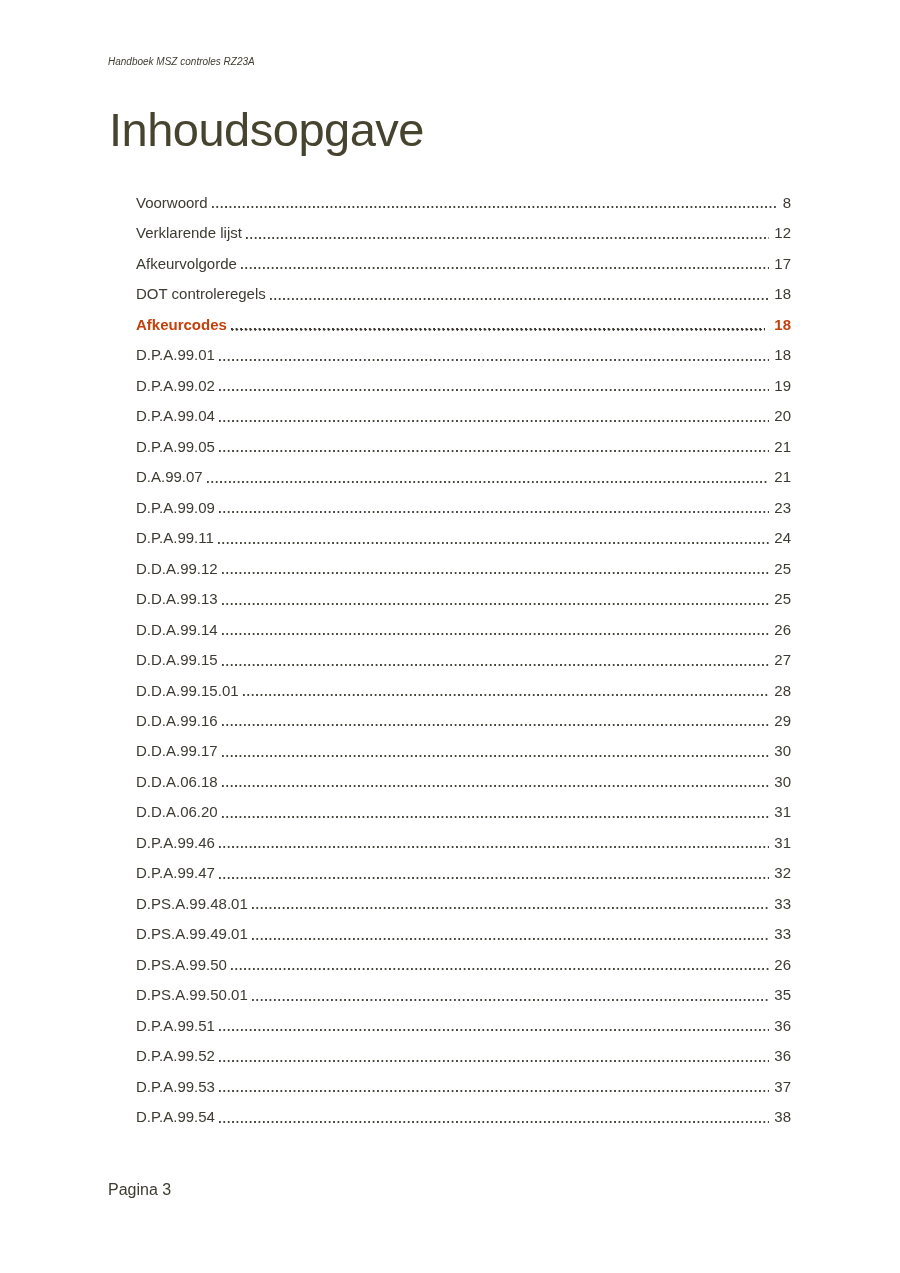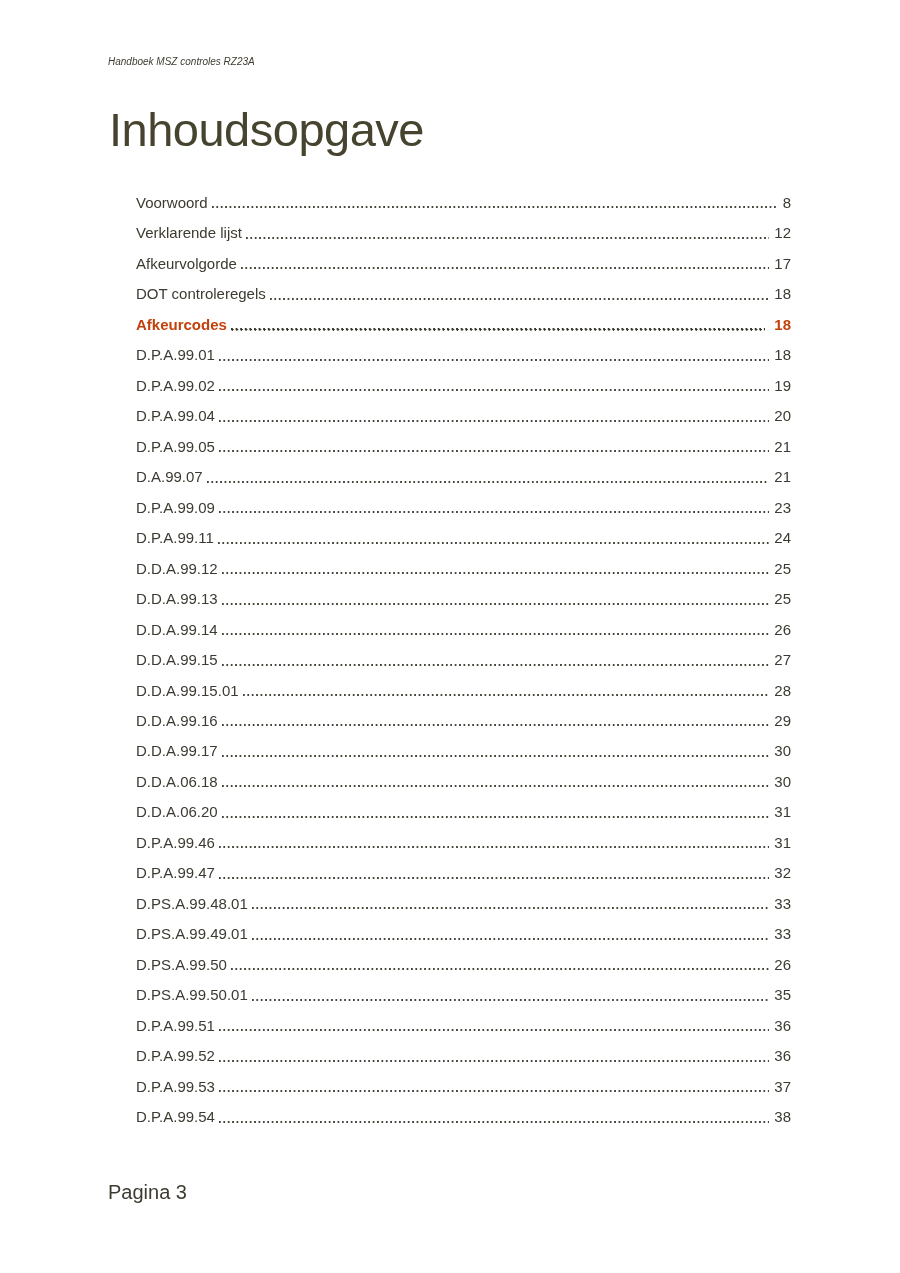--- a/index.html
+++ b/index.html
@@ -87,21 +87,21 @@
   .toc-row.bold .toc-leader::after {
     height: 2.6px;
     bottom: 9.7px;
     background-image: radial-gradient(circle at 1.2px 1.2px, #38362c 1.1px, transparent 1.25px);
     background-size: 4.6px 2.6px;
   }
   .doc-footer {
     position: absolute;
     left: 108px;
     top: 1181px;
-    font-size: 20px;
+    font-size: 16px;
     color: #3e3c31;
     white-space: nowrap;
   }
 </style>
 </head>
 <body>
 
 <div class="page">
   <div class="doc-header">Handboek MSZ controles RZ23A</div>
 

